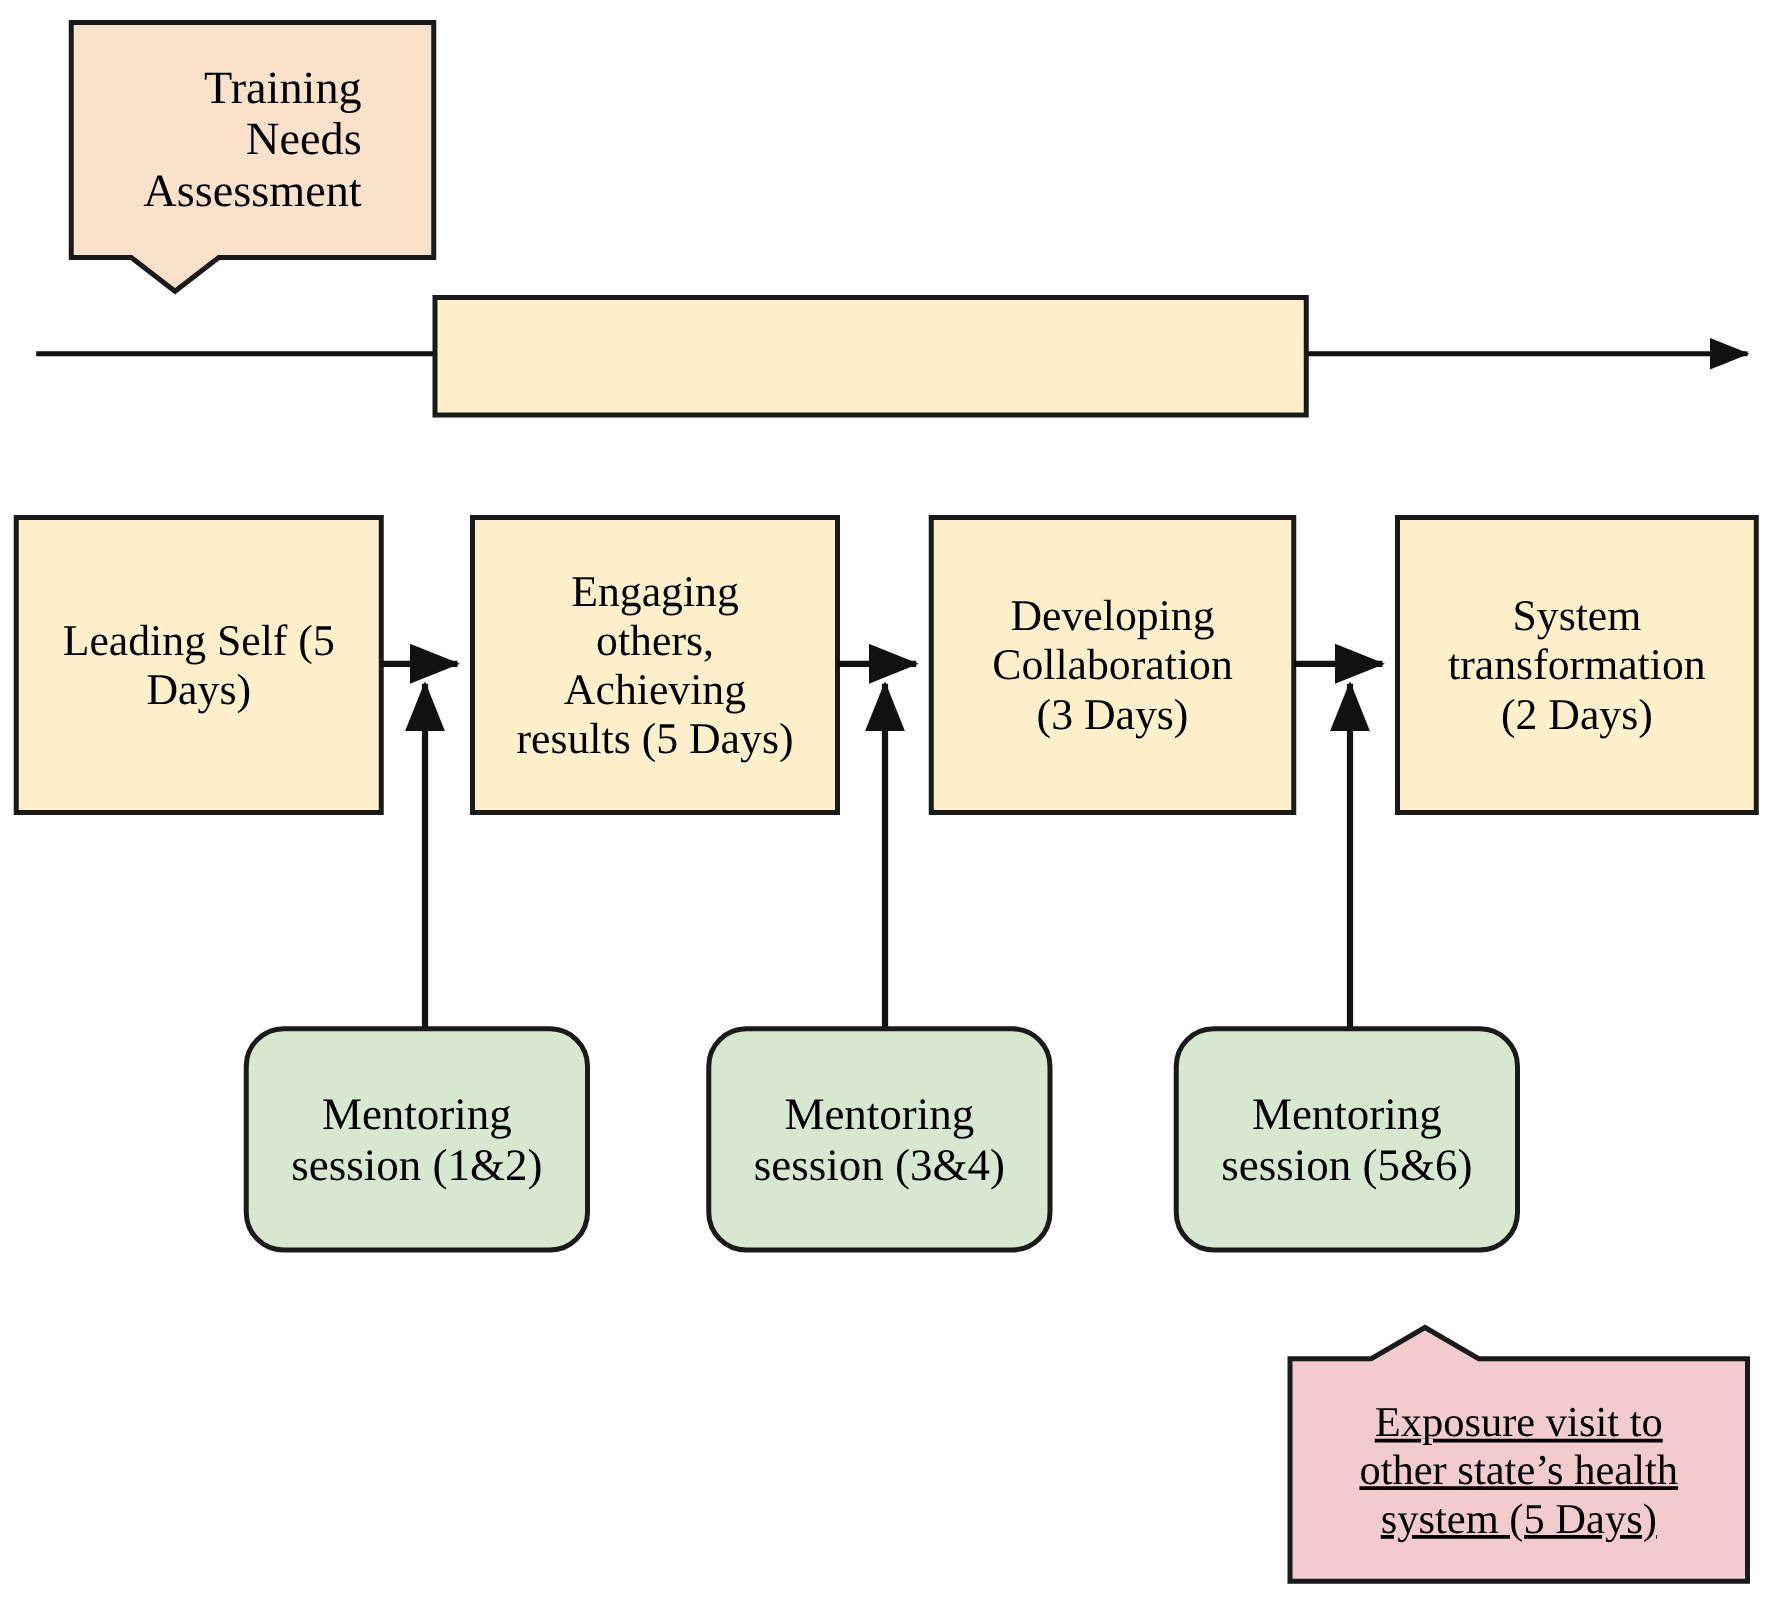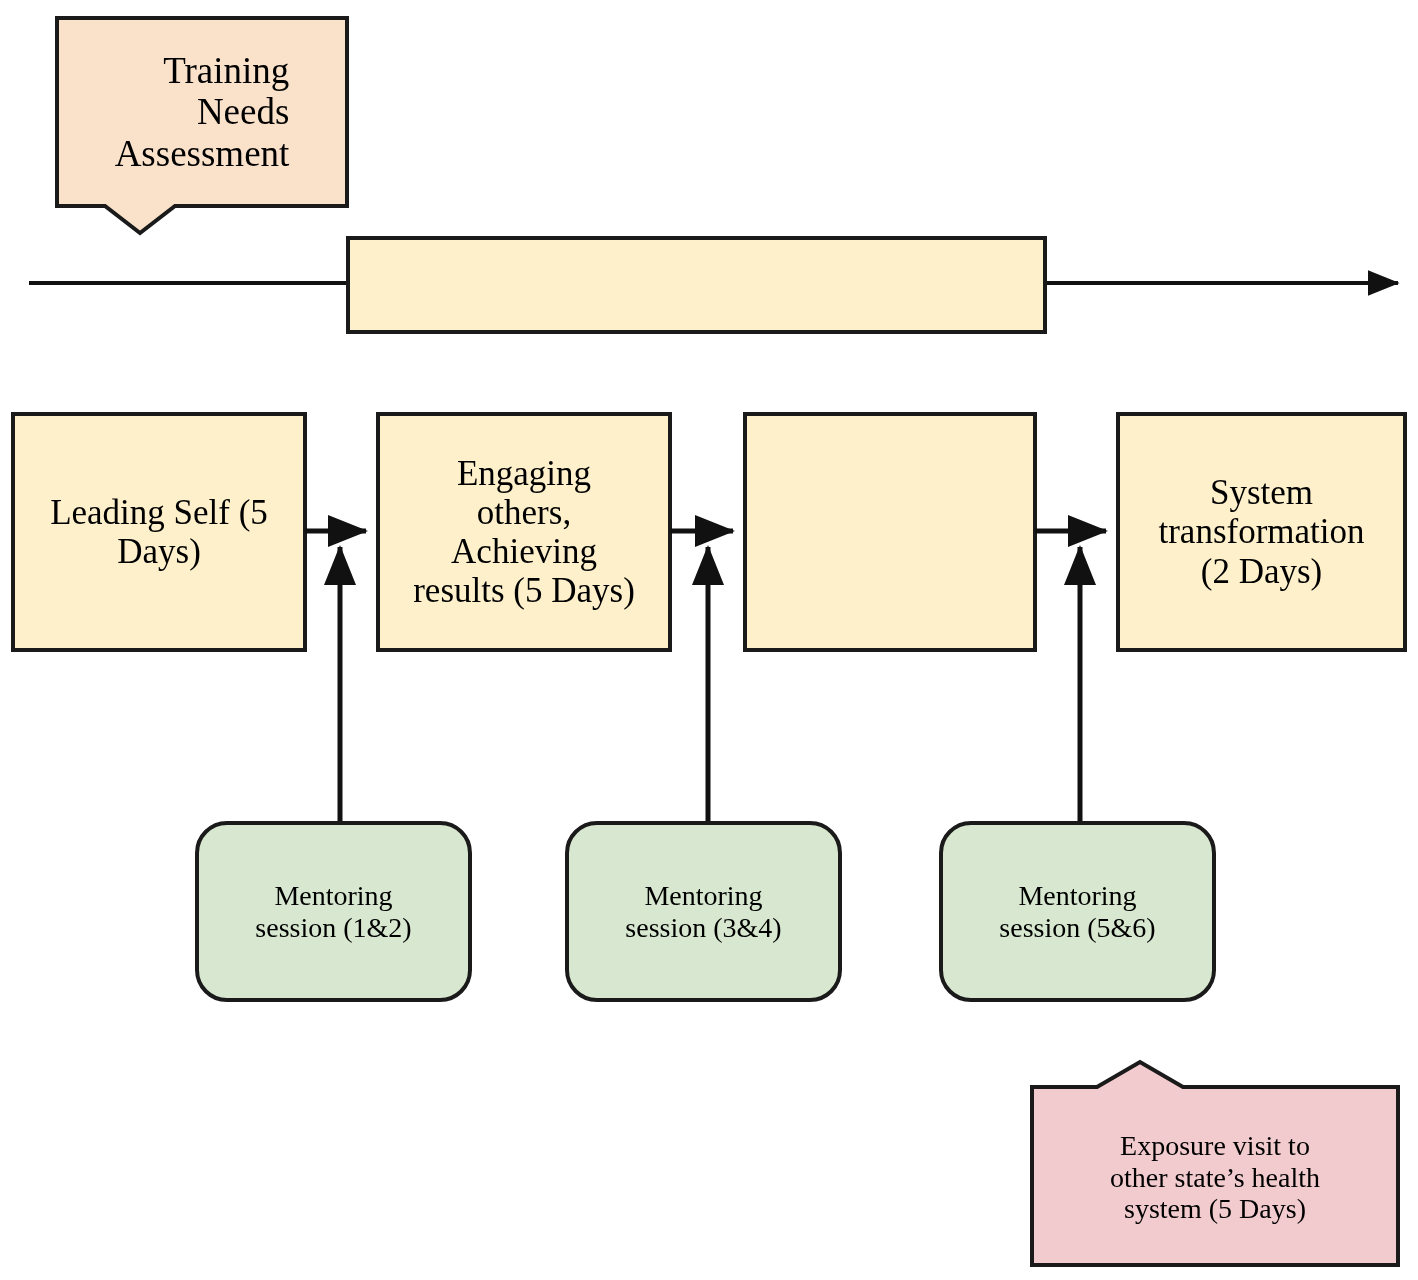--- a/index.html
+++ b/index.html
@@ -41,24 +41,25 @@
   }
   .txt-timeline {
     font-size: 39px;
     overflow: hidden;
     white-space: nowrap;
   }
   .txt-stage {
     font-size: 35px;
   }
   .txt-mentor {
-    font-size: 28px;
+    font-size: 36px;
   }
   .txt-callout-pink {
-    font-size: 28px;
+    font-size: 34px;
+    text-decoration: underline;
   }
 </style>
 </head>
 <body>
 
 <div id="canvas">
 
   <svg id="svg-layer" viewBox="0 0 1418 1280" xmlns="http://www.w3.org/2000/svg">
     <defs>
       <marker id="arrowhead-right" markerWidth="9" markerHeight="9" refX="7.6" refY="3.2" orient="auto" markerUnits="strokeWidth">
@@ -102,20 +103,23 @@
 
 
   <div class="node-text txt-stage" style="left:13px; top:414px; width:292px; height:236px;">Leading Self (5
 Days)</div>
 
   <div class="node-text txt-stage" style="left:378px; top:414px; width:292px; height:236px;">Engaging
 others,
 Achieving
 results (5 Days)</div>
 
+  <div class="node-text txt-stage" style="left:745px; top:414px; width:290px; height:236px;">Developing
+Collaboration
+(3 Days)</div>
 
   <div class="node-text txt-stage" style="left:1118px; top:414px; width:287px; height:236px;">System
 transformation
 (2 Days)</div>
 
   <div class="node-text txt-mentor" style="left:197px; top:823px; width:273px; height:177px;">Mentoring
 session (1&amp;2)</div>
 
   <div class="node-text txt-mentor" style="left:567px; top:823px; width:273px; height:177px;">Mentoring
 session (3&amp;4)</div>

